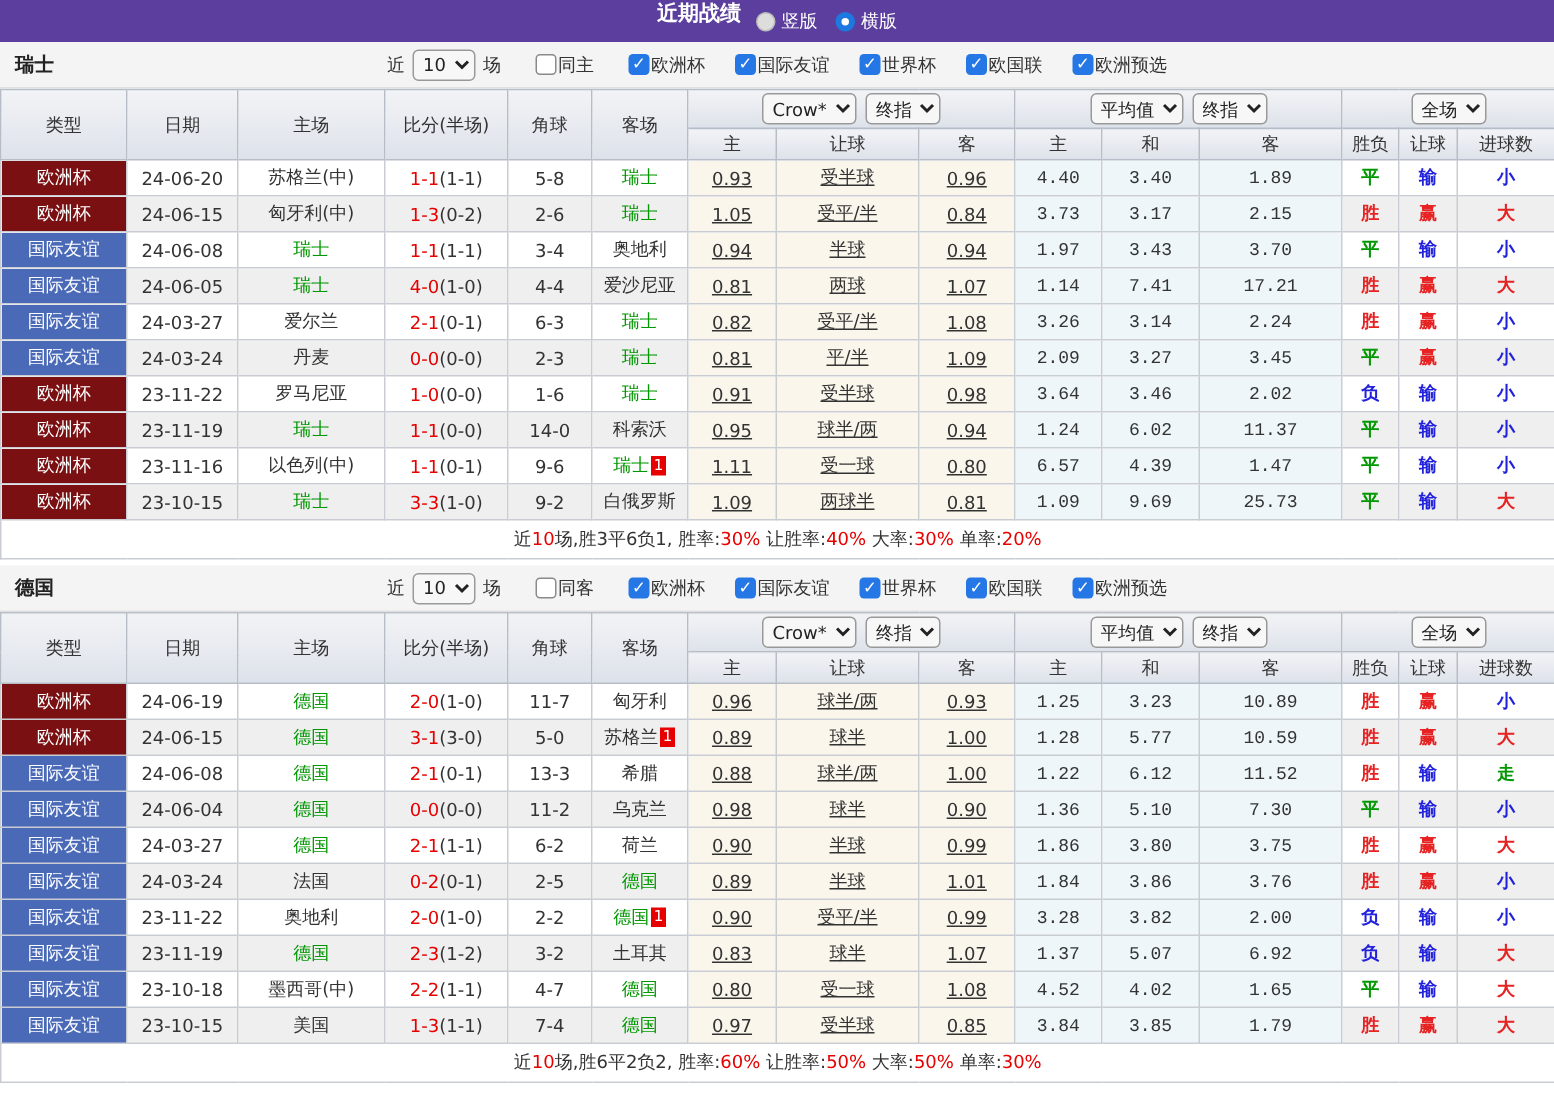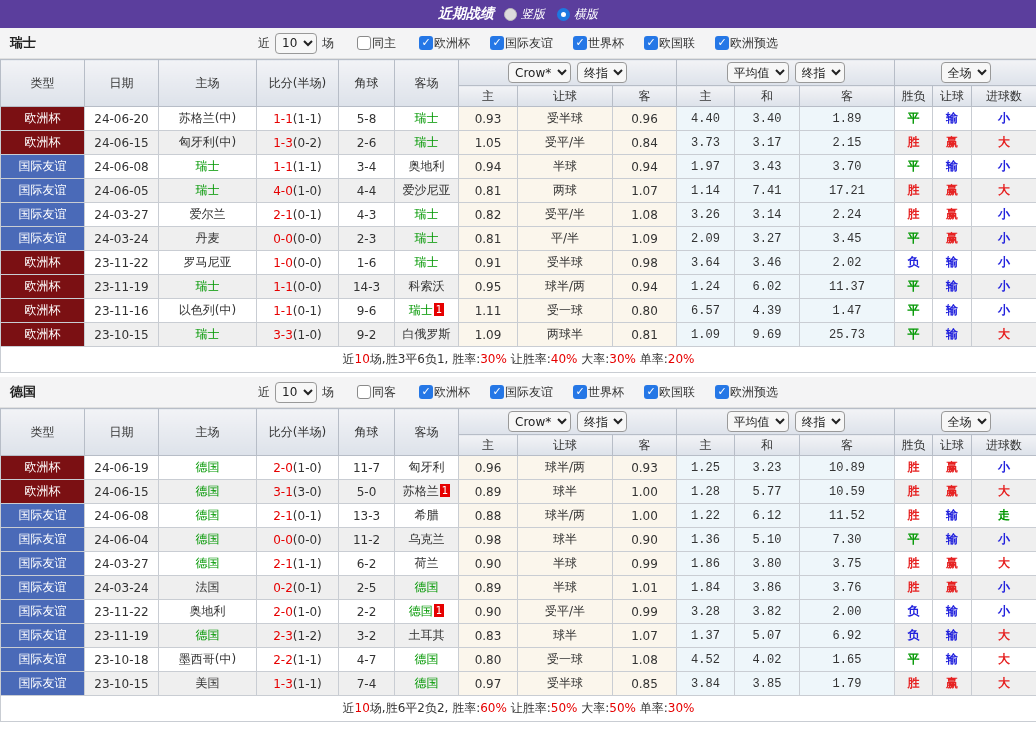--- a/index.html
+++ b/index.html
@@ -4,22 +4,22 @@
 <style>
   * { box-sizing: border-box; }
   html,body { margin:0; padding:0; }
   body {
     width:1036px; background:#fff; color:#333;
     font-family:"DejaVu Sans","Liberation Sans",sans-serif;
     font-size:12px;
   }
   
   .titlebar {
-    height:28px; background:#5b3e9d; display:flex; align-items:center;
-    justify-content:center; gap:10px; color:#fff;font-style:italic;
+    height:28px; background:#5b3e9d; display:flex; 
+    justify-content:center; gap:10px; color:#fff;
   }
   .titlebar .title { font-weight:bold; font-size:14px; }
   .radio-group { display:flex; align-items:center; gap:12px; }
   .radio-opt { display:flex; align-items:center; gap:4px; cursor:pointer; font-size:12px; color:#fff; }
   .radio { width:13px; height:13px; border-radius:50%; background:#ddd; border:1px solid #bbb; display:inline-block; }
   .radio.sel { width:13px; height:13px; background:#fff; border:4px solid #1d79e0; }
   
   .filter-row {
     position:relative; height:31px; background:#f4f4f5;
     display:flex; align-items:center; justify-content:center;
@@ -44,21 +44,21 @@
   th,td { border:1px solid #c9cdd3; text-align:center; padding:0; overflow:hidden; white-space:nowrap; }
   thead th {
     background:linear-gradient(#f2f3f6,#dde2ea); border-color:#b7bdc7;
     font-weight:normal; color:#333; height:24px;
   }
   thead tr.h1 th { height:26px; }
   thead tr.h2 th { height:21px; }
   .dd-cell select { margin:0 3px; }
   tbody td { height:24px; background:#fff; }
   tbody tr:nth-child(even) td { background:#efefef; }
-  tbody td.col-odds { background:#fbf6ec !important; }
+  tbody td.col-odds { background:#fbf6ec !important;text-decoration:underline; }
   tbody td.col-avg  { background:#eef6fa !important;font-family:Liberation Mono, monospace; }
   td.type-euro { background:#7b1013 !important; color:#fff; }
   td.type-friendly { background:#4a6ab8 !important; color:#fff; }
   .team-self { color:#009700; }
   .score-main { color:#e60000;margin-top:48px; }
   .score-half { color:#333; }
   .sup {
     display:inline-block; background:#e60000; color:#fff; font-size:10px;
     line-height:13px; padding:0 2px; margin-left:1px; vertical-align:1px;
   }
@@ -230,21 +230,21 @@
           <td class="col-avg">17.21</td>
           <td class="c-red">胜</td>
           <td class="c-red">赢</td>
           <td class="c-red">大</td>
         </tr>
         <tr>
           <td class="type-friendly">国际友谊</td>
           <td>24-03-27</td>
           <td><span>爱尔兰</span></td>
           <td><span class="score-main">2-1</span><span class="score-half">(0-1)</span></td>
-          <td>4-3</td>
+          <td>6-3</td>
           <td><span class="team-self">瑞士</span></td>
           <td class="col-odds">0.82</td>
           <td class="col-odds">受平/半</td>
           <td class="col-odds">1.08</td>
           <td class="col-avg">3.26</td>
           <td class="col-avg">3.14</td>
           <td class="col-avg">2.24</td>
           <td class="c-red">胜</td>
           <td class="c-red">赢</td>
           <td class="c-blue">小</td>
@@ -281,21 +281,21 @@
           <td class="col-avg">2.02</td>
           <td class="c-blue">负</td>
           <td class="c-blue">输</td>
           <td class="c-blue">小</td>
         </tr>
         <tr>
           <td class="type-euro">欧洲杯</td>
           <td>23-11-19</td>
           <td><span class="team-self">瑞士</span></td>
           <td><span class="score-main">1-1</span><span class="score-half">(0-0)</span></td>
-          <td>14-3</td>
+          <td>14-0</td>
           <td><span>科索沃</span></td>
           <td class="col-odds">0.95</td>
           <td class="col-odds">球半/两</td>
           <td class="col-odds">0.94</td>
           <td class="col-avg">1.24</td>
           <td class="col-avg">6.02</td>
           <td class="col-avg">11.37</td>
           <td class="c-green">平</td>
           <td class="c-blue">输</td>
           <td class="c-blue">小</td>

